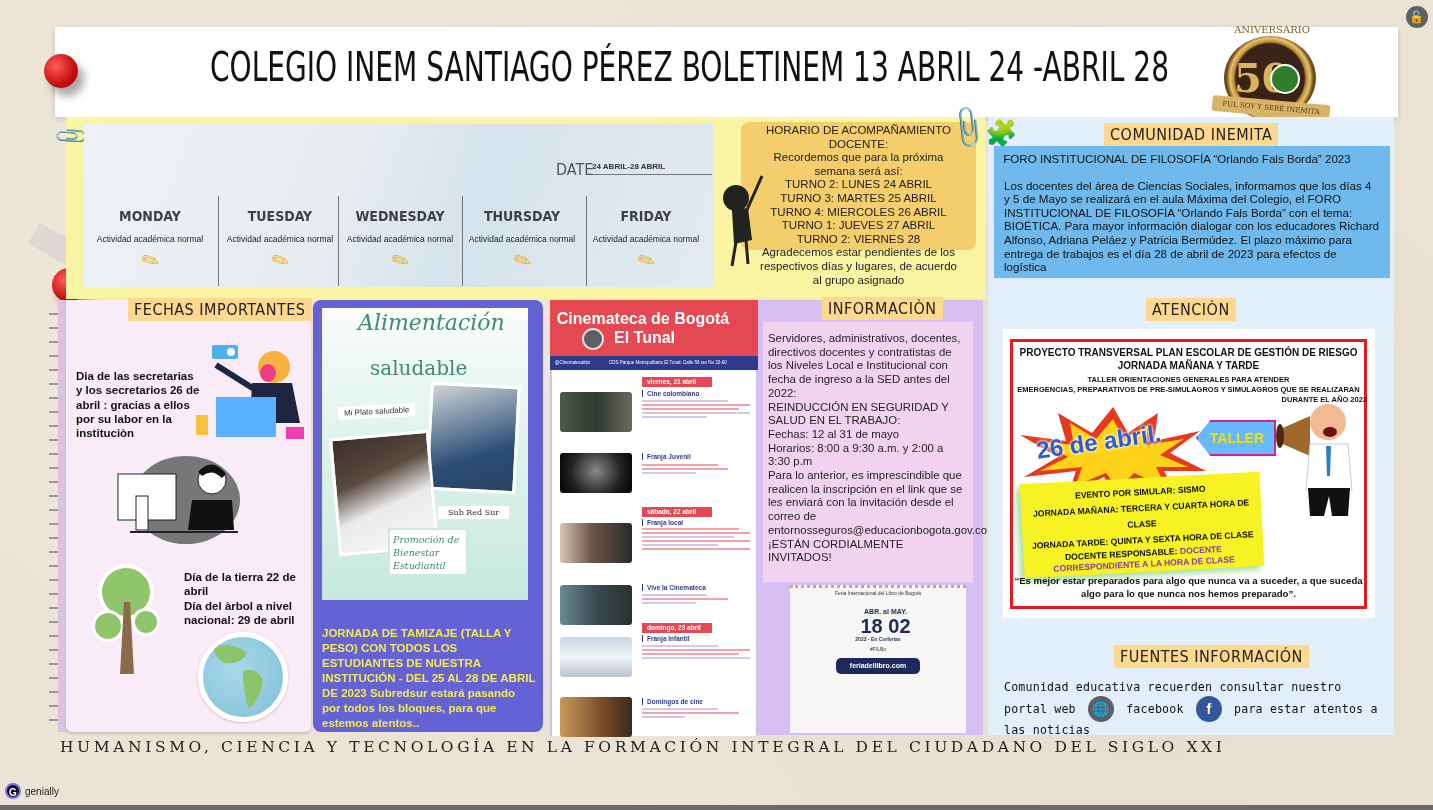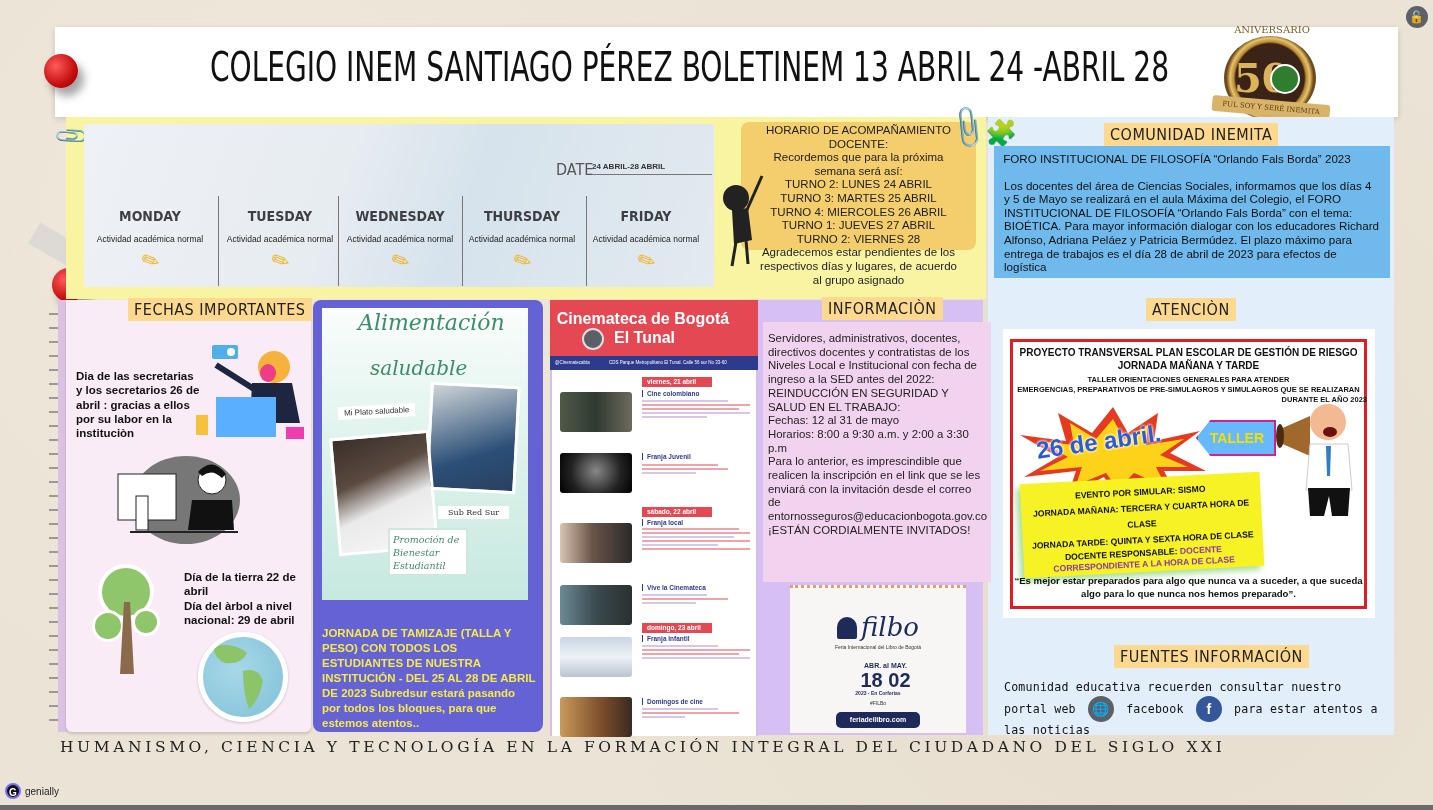--- a/index.html
+++ b/index.html
@@ -111,21 +111,21 @@
   #fechas-text2 { left: 184px; top: 570px; width: 125px; font-size: 11.5px; font-weight: bold; color: #111; line-height: 14.3px; }
   #illus-woman { left: 196px; top: 343px; width: 110px; height: 98px; }
   #illus-man { left: 116px; top: 456px; width: 124px; height: 92px; }
   #illus-tree { left: 90px; top: 562px; width: 72px; height: 116px; }
   #illus-globe { left: 198px; top: 632px; width: 90px; height: 90px; border-radius: 50%; background: radial-gradient(circle at 40% 40%, #a8d8e8, #7fc0d8); border: 5px solid #fff; box-shadow: 0 1px 3px rgba(0,0,0,0.2); overflow: hidden; }
 
   
   #alim-panel { left: 313px; top: 300px; width: 230px; height: 432px; background: #6562d6; border-radius: 8px; }
   #alim-poster { left: 322px; top: 308px; width: 206px; height: 292px; background: linear-gradient(180deg, #fafdfc 0%, #dff3ec 45%, #c6e9df 100%); }
   #alim-title1 { left: 358px; top: 310px; font-family: "DejaVu Serif", serif; font-style: italic; font-size: 22px; color: #3f8c6a; }
-  #alim-title2 { left: 370px; top: 356px; font-family: "DejaVu Serif", serif; font-style: italic; font-size: 20px; color: #3f8c6a; }
+  #alim-title2 { left: 370px; top: 356px; font-family: "DejaVu Serif", serif; font-size: 20px; color: #3f8c6a; }
   #alim-plato { left: 338px; top: 405px; font-size: 8px; color:#333; background: #fff; padding: 2px 6px; transform: rotate(-3deg); }
   #alim-photo1 { left: 428px; top: 384px; width: 90px; height: 108px; background: linear-gradient(160deg, #cfd4d7, #2b4f77 65%, #2a4060); transform: rotate(3deg); border: 3px solid #fff; }
   #alim-photo2 { left: 334px; top: 434px; width: 100px; height: 118px; background: linear-gradient(160deg, #3a2f2a 0%, #5a4a40 35%, #eaeaea 60%, #f8f8f8 100%); transform: rotate(-5deg); border: 3px solid #fff; }
   #alim-subred { left: 438px; top: 506px; font-size: 8px; color:#333; background: #fff; padding: 2px 10px; font-family:"DejaVu Serif", serif; }
   #alim-promo { left: 388px; top: 528px; width: 80px; height: 48px; background: #fff; border: 2px solid #cfe8df; font-family:"DejaVu Serif", serif; font-style: italic; font-size: 9.5px; color:#3f8c6a; padding: 3px; line-height: 13px; }
   #alim-text { left: 322px; top: 626px; width: 214px; font-size: 11.5px; font-weight: bold; color: #f5e94b; line-height: 15px; }
 
   
   #cine-panel { left: 550px; top: 300px; width: 208px; height: 436px; background: #fff; border-left: 2px solid #d3c0ea; border-right: 2px solid #d3c0ea; overflow: hidden; }
   #cine-header { left: 550px; top: 300px; width: 208px; height: 56px; background: #e44953; }
@@ -136,21 +136,21 @@
   .cine-thumb { left: 560px; width: 72px; height: 40px; border-radius: 3px; }
   .cine-day { left: 642px; width: 70px; height: 10px; background: #e44953; color:#fff; font-size: 6.5px; font-weight: bold; padding-left: 5px; line-height: 10px; }
   .cine-sec { left: 642px; font-size: 6.5px; color:#2e3a8c; font-weight: bold; border-left: 1px solid #2e3a8c; padding-left: 4px; }
   .cine-lines { left: 642px; width: 108px; }
   .cine-lines i { display:block; height: 2px; background: #d9c6e6; margin-bottom: 2px; }
   .cine-lines i.r { background: #f0a3a8; }
 
   
   #info-panel { left: 758px; top: 300px; width: 225px; height: 435px; background: #d6bff2; }
   #info-label { left: 822px; top: 297px; }
-  #info-box { left: 763px; top: 322px; width: 228px; height: 260px; background: #f2d3ef; padding: 10px 5px; font-size: 11.4px; color: #222; line-height: 13.7px; }
+  #info-box { left: 763px; top: 322px; width: 210px; height: 260px; background: #f2d3ef; padding: 10px 5px; font-size: 11.4px; color: #222; line-height: 13.7px; }
   #filbo { left: 790px; top: 585px; width: 176px; height: 148px; background: #f7f6f4; border-top: 3px dotted #e3a067; text-align:center; }
   #filbo-logo { margin-top: 24px; font-family: "DejaVu Serif", serif; font-style: italic; font-size: 26px; color: #1e2a5a; }
   #filbo-logo b { display:inline-block; width: 20px; height: 22px; background:#1e2a5a; border-radius: 10px 10px 2px 2px; vertical-align: -3px; margin-right: 4px; }
   #filbo-sub { font-size: 5px; color: #333; margin-top: 2px; }
   #filbo-dates { margin-top: 12px; font-weight: bold; color:#1e2a5a; font-size: 20px; line-height: 20px; padding-left: 15px; }
   #filbo-dates small { display:block; font-size: 7px; line-height: 8px; }
   #filbo-place { font-size: 5px; font-weight: bold; color:#1e2a5a; }
   #filbo-hash { font-size: 5px; color:#333; margin-top: 4px; }
   #filbo-btn { margin: 6px auto 0; width: 84px; height: 16px; background:#1e2a5a; border-radius: 5px; color:#fff; font-size: 7px; font-weight: bold; line-height: 16px; }
 
@@ -408,21 +408,20 @@
   </div>
 
 <div class="abs" id="info-panel"></div>
 <div class="abs yl-label" id="info-label">INFORMACIÒN</div>
 <div class="abs" id="info-box" style="white-space: pre-line;">Servidores, administrativos, docentes, directivos docentes y contratistas de los  Niveles Local e Institucional con fecha de ingreso a la SED antes del 2022:
 REINDUCCIÓN EN SEGURIDAD Y SALUD EN EL TRABAJO:
 Fechas: 12 al 31 de mayo
 Horarios: 8:00 a 9:30 a.m. y 2:00 a 3:30 p.m
 Para lo anterior, es imprescindible que realicen la inscripción en el link que se les enviará con la invitación desde el correo de entornosseguros@educacionbogota.gov.co ¡ESTÁN CORDIALMENTE INVITADOS!</div>
 <div class="abs" id="filbo">
-  <div id="filbo-logo"><b></b><span>filbo</span></div>
   <div id="filbo-sub">Feria Internacional del Libro de Bogotá</div>
   <div id="filbo-dates">
     <small><span>ABR.</span> <span>al</span> <span>MAY.</span></small>
     <span>18</span> <span>02</span>
   </div>
   <div id="filbo-place">2023 - En Corferias</div>
   <div id="filbo-hash">#FILBo</div>
   <div id="filbo-btn">feriadellibro.com</div>
 </div>
 

